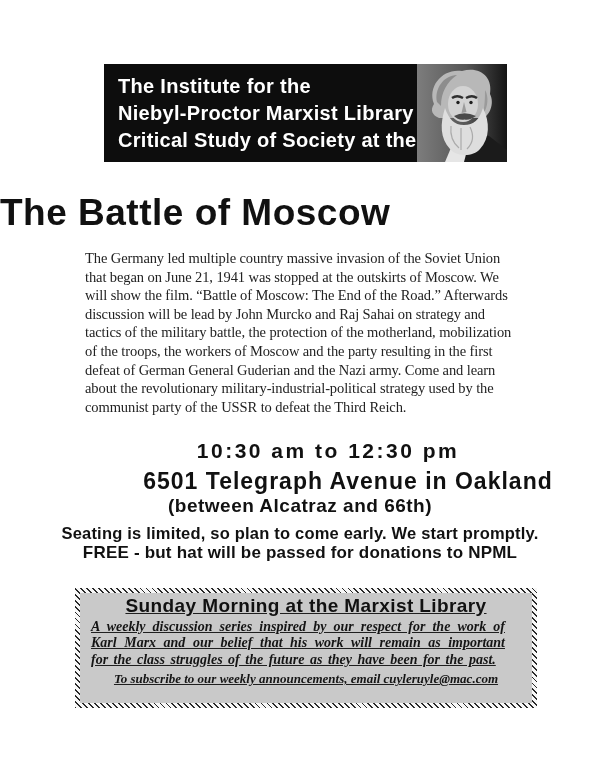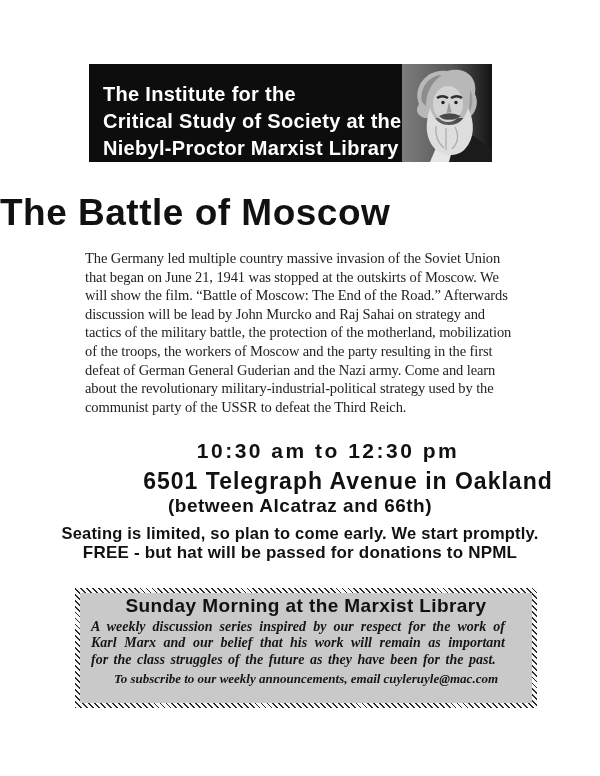--- a/index.html
+++ b/index.html
@@ -3,22 +3,22 @@
 <meta charset="utf-8">
 <style>
   html, body { margin:0; padding:0; background:#ffffff; }
   .page {
     position:relative; width:600px; height:776px; margin:0 auto;
     background:#ffffff; overflow:hidden;
     font-family:"Liberation Serif", serif; color:#1f1f1f;
   }
   
   .banner {
-    position:absolute; left:89px; top:64px; width:401px; height:98px;
-    background:#0d0d0d; display:flex; align-items:flex-end;
+    position:absolute; left:104px; top:64px; width:401px; height:98px;
+    background:#0d0d0d; display:flex; align-items:flex-start;
   }
   .banner-text {
     padding:9px 0 0 14px; flex:1 1 auto;
     font-family:"Liberation Sans", sans-serif; font-weight:bold;
     color:#ffffff; font-size:20px; line-height:27px; letter-spacing:0.3px;
     white-space:nowrap;
   }
   .banner-photo { flex:0 0 90px; width:90px; height:98px; }
   
   .headline {
@@ -44,21 +44,21 @@
   .ev-seating { top:524px; font-size:16.5px; letter-spacing:0.2px; }
   .ev-free    { top:543px; font-size:17px; letter-spacing:0.2px; }
   
   .series-box {
     position:absolute; left:75px; top:588px; width:462px; height:120px;
     box-sizing:border-box; padding:5px;
     background:repeating-linear-gradient(45deg,#2a2a2a 0px,#2a2a2a 1.3px,#f7f7f7 1.3px,#f7f7f7 4.2px);
   }
   .series-inner {
     width:100%; height:100%; background:#c9c9c9; box-sizing:border-box;
-    padding:1px 11px 0 11px; overflow:hidden;
+    padding:1px 11px 0 11px; overflow:hidden;text-decoration:underline;
   }
   .series-title {
     text-align:center; font-family:"Liberation Sans", sans-serif;
     font-weight:bold; font-size:19px; letter-spacing:0.4px; color:#111;
     margin:1px 0 2px 0;
   }
   .series-desc {
     font-family:"Liberation Serif", serif; font-weight:bold; font-style:italic;
     font-size:14px; line-height:16.4px; text-align:justify; color:#151515;
     word-spacing:2px; margin:0 16px 3px 0;
@@ -70,22 +70,22 @@
   }
 </style>
 </head>
 <body>
 
 <div class="page">
 
   <div class="banner">
     <div class="banner-text">
       <div>The Institute for the</div>
+      <div>Niebyl-Proctor Marxist Library</div>
       <div>Critical Study of Society at the</div>
-      <div>Niebyl-Proctor Marxist Library</div>
     </div>
     <svg class="banner-photo" viewBox="0 0 90 98" width="90" height="98" aria-hidden="true">
       <defs>
         <linearGradient id="mbg" x1="0" y1="0" x2="1" y2="0">
           <stop offset="0" stop-color="#7d7d7d"></stop>
           <stop offset="0.55" stop-color="#565656"></stop>
           <stop offset="1" stop-color="#141414"></stop>
         </linearGradient>
       </defs>
       <rect width="90" height="98" fill="url(#mbg)"></rect>

